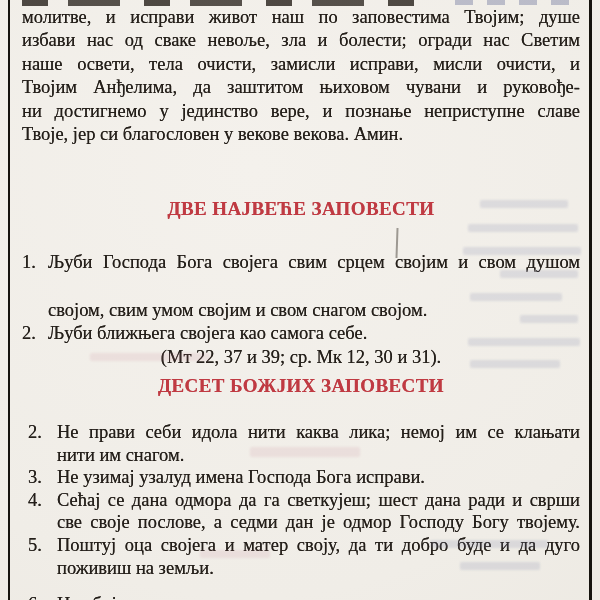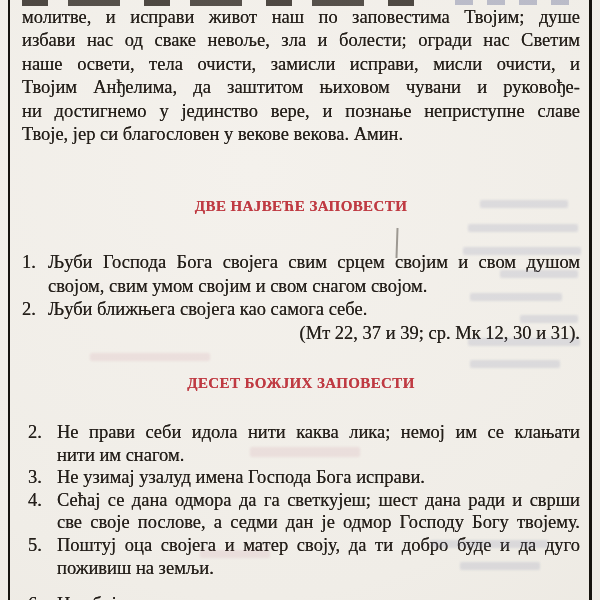--- a/index.html
+++ b/index.html
@@ -14,36 +14,36 @@
   .rule { position: absolute; top: 0; bottom: 0; background: #16130e; }
   .rule.left  { left: 8px;  width: 2px; }
   .rule.right { left: 589px; width: 3px; }
 
   .block { position: absolute; left: 22px; width: 558px; font-size: 18.5px; }
   .prayer { top: 6px; line-height: 23.4px; }
   .jl { text-align: justify; text-align-last: justify; -moz-text-align-last: justify; }
 
   .heading {
     position: absolute; left: 22px; width: 558px;
-    text-align: center; font-weight: bold; font-size: 15px;
+    text-align: center; font-weight: bold; font-size: 19px;
     letter-spacing: 0.4px; color: #c03a42;
     text-shadow: 0 0 0.4px rgba(180,50,60,0.75);
   }
   #heading-1 { top: 198px; }
   #heading-2 { top: 375px; font-family: Liberation Serif, serif; }
 
   .list1 { top: 251px; line-height: 23.6px; }
   .list1 .num { display: inline-block; width: 26px; }
-  .list1 .cont { padding-left: 26px; }
+  .list1 .cont { padding-left: 26px; margin-top: 24px; }
 
   .list2 { top: 421px; left: 28px; width: 552px; line-height: 22.6px; }
   .list2 .num { display: inline-block; width: 29px; }
   .list2 .cont { padding-left: 29px; }
 
-  .cite { text-align: right; }
+  .cite { text-align: center; }
 
   .cut-strip { position: absolute; height: 6px; top: 0; }
   .cut-strip.dark {
     left: 22px; width: 408px;
     background: repeating-linear-gradient(90deg,
       rgba(42,36,30,0.82) 0 26px, transparent 26px 46px,
       rgba(42,36,30,0.78) 46px 98px, transparent 98px 122px);
   }
   .cut-strip.blue {
     left: 455px; width: 125px; height: 5px;

